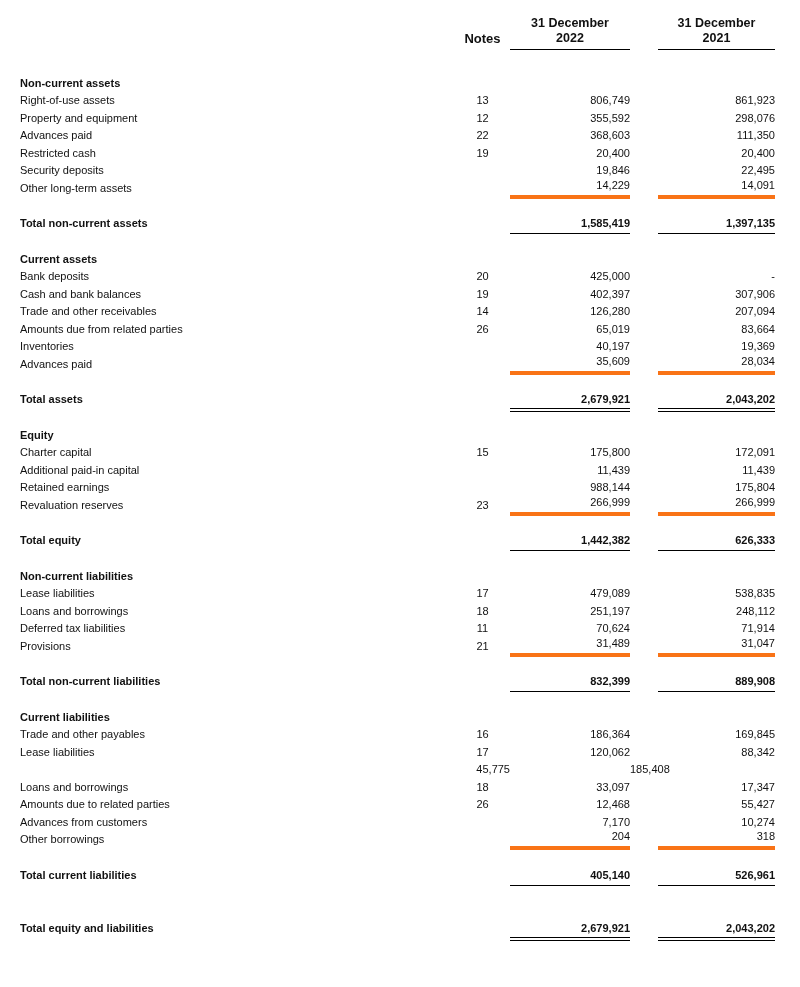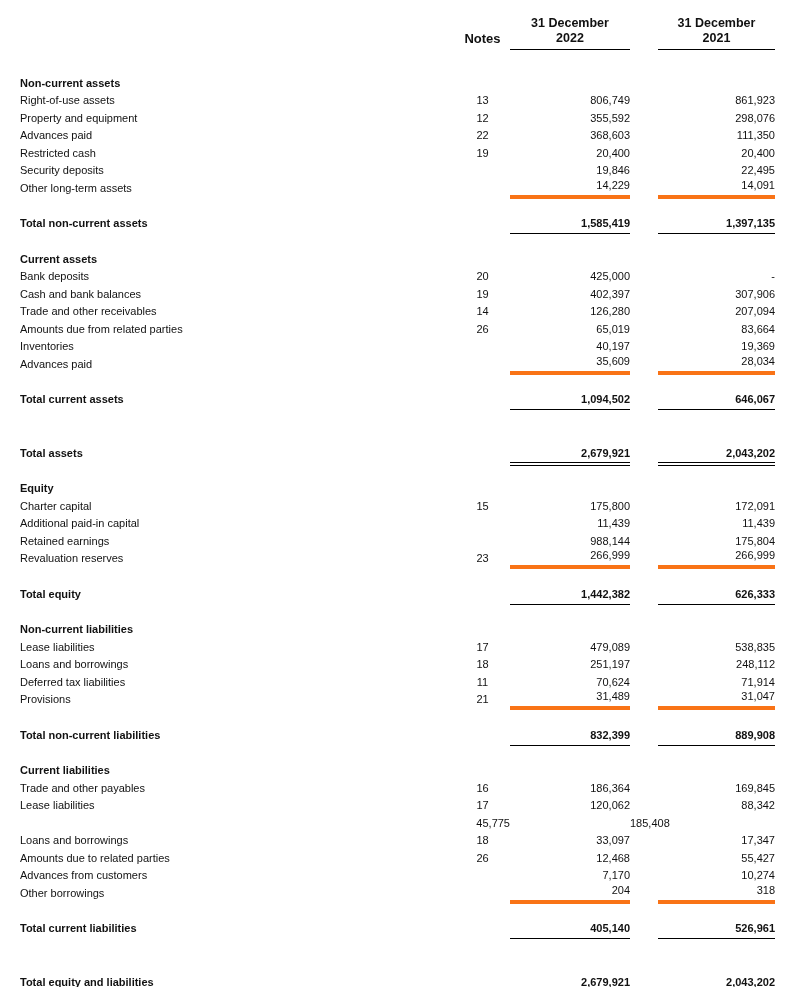--- a/index.html
+++ b/index.html
@@ -181,27 +181,20 @@
           <div class=""></div>
           <div class="c-num">19,369</div>
         </div>
         <div class="grid5 row">
           <div class="c-label">Advances paid</div>
           <div class="c-notes"></div>
           <div class="c-num rule">35,609</div>
           <div class=""></div>
           <div class="c-num rule">28,034</div>
         </div>
-        <div class="grid5 row total">
-          <div class="c-label bold">Total current assets</div>
-          <div class="c-notes"></div>
-          <div class="c-num bold sgl">1,094,502</div>
-          <div class=""></div>
-          <div class="c-num bold sgl">646,067</div>
-        </div>
       </div>
       <div class="section">
         <div class="grid5 row total">
           <div class="c-label bold">Total assets</div>
           <div class="c-notes"></div>
           <div class="c-num bold dbl">2,679,921</div>
           <div class=""></div>
           <div class="c-num bold dbl">2,043,202</div>
         </div>
       </div>

